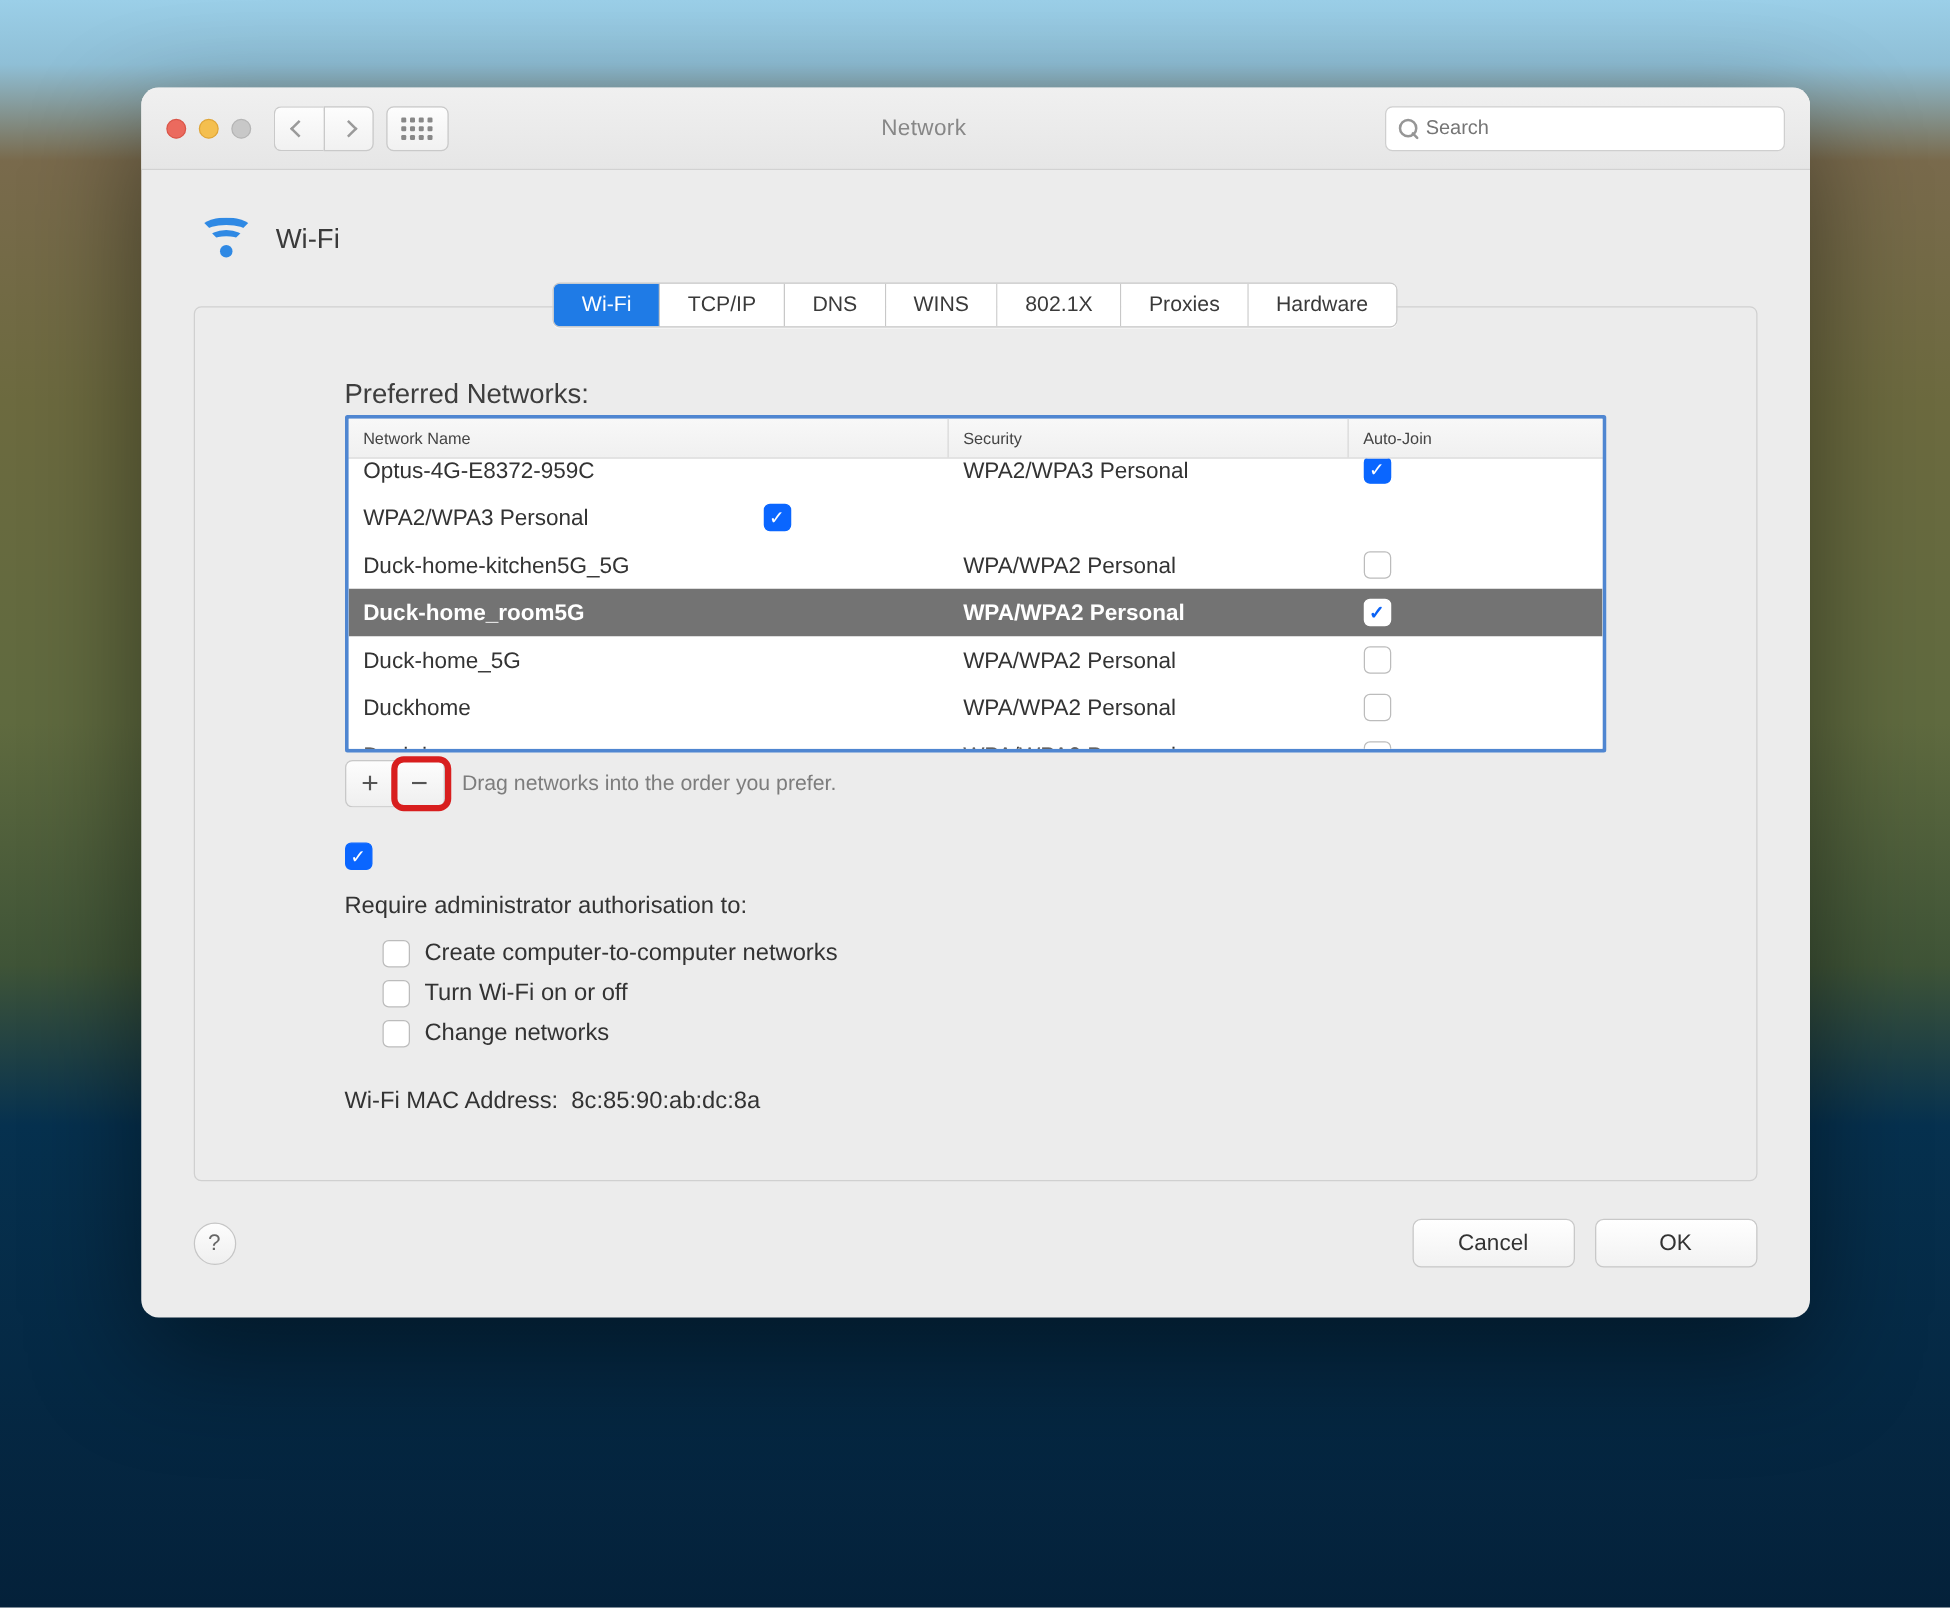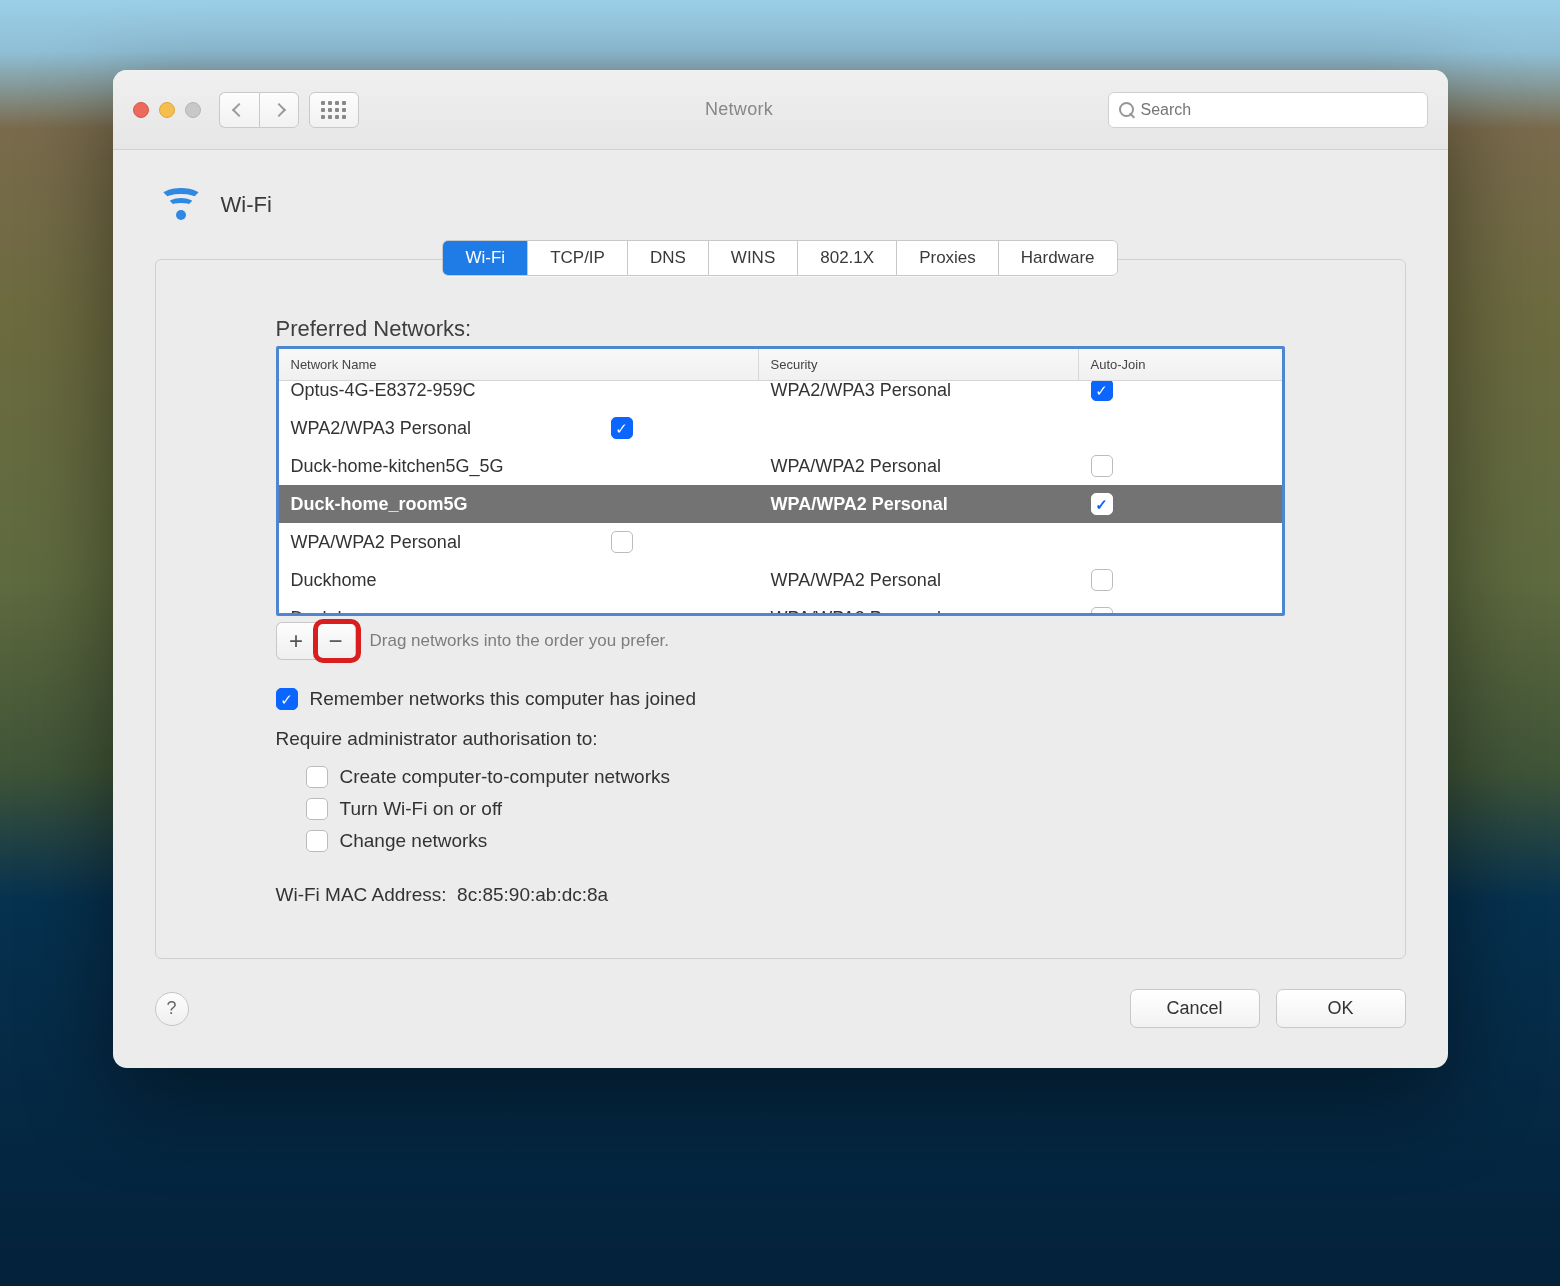--- a/index.html
+++ b/index.html
@@ -18,21 +18,21 @@
   .window {
     width: 1335px;
     background: #ececec;
     border-radius: 14px;
     box-shadow: 0 30px 90px rgba(0,0,0,0.45);
     overflow: hidden;
   }
 
   
   .toolbar {
-    height: 80px;
+    height: 66px;
     display: flex;
     align-items: center;
     padding: 0 20px;
     background: linear-gradient(#f0f0f0,#e6e6e6);
     border-bottom: 1px solid #d2d2d2;
     gap: 10px;
   }
   .traffic { display: flex; gap: 10px; margin-right: 8px; }
   .tl { width:16px;height:16px;border-radius:50%; }
   .tl.red { background:#eb6a5e;border:1px solid #da5649; }
@@ -255,20 +255,21 @@
               </div>
             </div>
             <div class="net-row sel">
               <div class="col-name">Duck-home_room5G</div>
               <div class="col-sec">WPA/WPA2 Personal</div>
               <div class="col-auto">
                 <span class="cb on"></span>
               </div>
             </div>
             <div class="net-row">
+              <div class="col-name">Duck-home_5G</div>
               <div class="col-sec">WPA/WPA2 Personal</div>
               <div class="col-auto">
                 <span class="cb"></span>
               </div>
             </div>
             <div class="net-row">
               <div class="col-name">Duckhome</div>
               <div class="col-sec">WPA/WPA2 Personal</div>
               <div class="col-auto">
                 <span class="cb"></span>
@@ -289,21 +290,20 @@
         <button class="sq-btn rem">
           <span>−</span>
           <span class="highlight-box"></span>
         </button>
         <span class="hint">Drag networks into the order you prefer.</span>
       </div>
 
       <div class="opts">
         <label class="opt">
           <span class="cb on"></span>
-          <span>Remember networks this computer has joined</span>
         </label>
         <div class="sub-label">Require administrator authorisation to:</div>
         <div class="sub-opts" id="admin-opts">
             <label class="opt">
               <span class="cb"></span>
               <span>Create computer-to-computer networks</span>
             </label>
             <label class="opt">
               <span class="cb"></span>
               <span>Turn Wi-Fi on or off</span>

